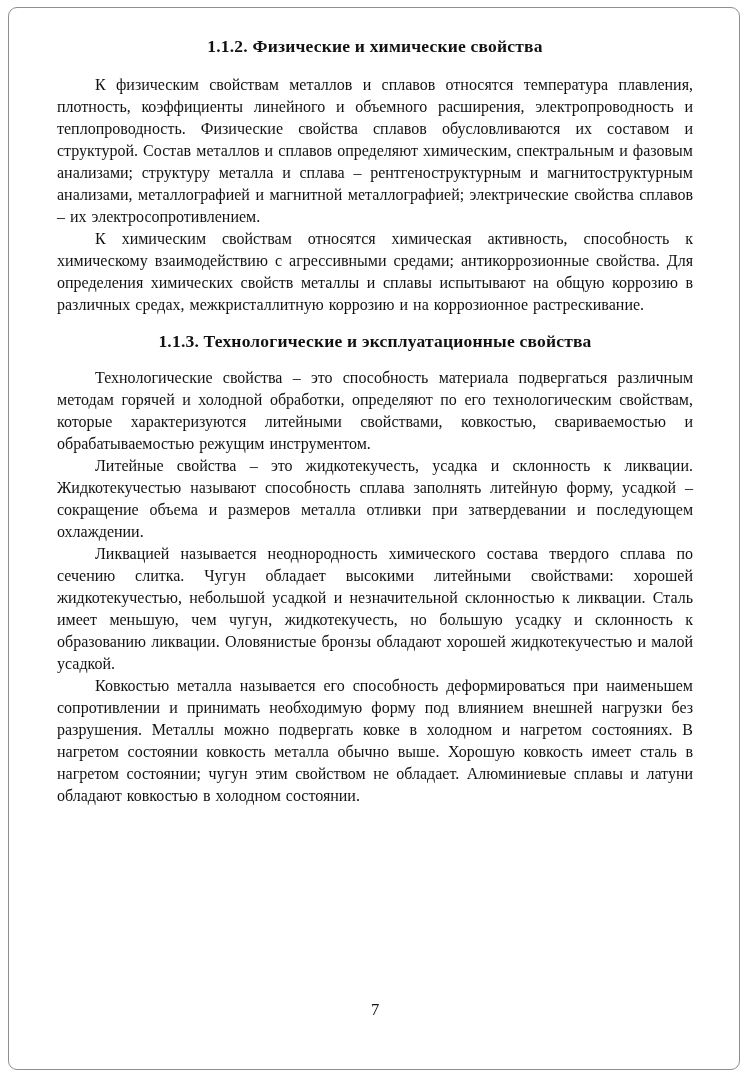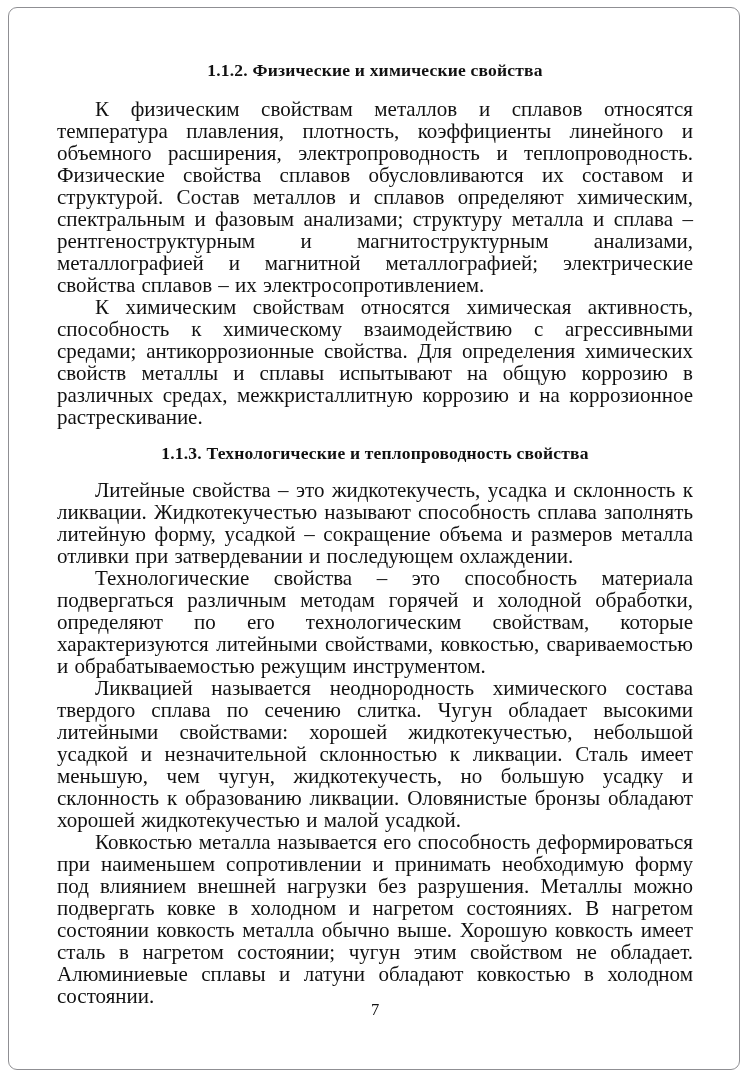--- a/index.html
+++ b/index.html
@@ -21,41 +21,41 @@
     left: 8px;
     width: 732px;
     height: 1063px;
     border: 1px solid #8f8f93;
     border-radius: 9px;
     box-sizing: border-box;
     pointer-events: none;
   }
   .content {
     position: absolute;
-    top: 60px;
+    top: 36px;
     left: 57px;
     width: 636px;
   }
   .heading {
     font-size: 17.5px;
     font-weight: bold;
     text-align: center;
     margin: 0;
     padding: 0;
     letter-spacing: 0.2px;
   }
   .heading.first {
     margin-bottom: 17px;
   }
   .heading.second {
     margin-top: 15px;
     margin-bottom: 15px;
   }
   .para {
-    font-size: 21px;
+    font-size: 16px;
     line-height: 22px;
     text-align: justify;
     text-indent: 38px;
     margin: 0;
     padding: 0;
     word-spacing: 1px;
   }
   .page-number {
     position: absolute;
     top: 1000px;
@@ -71,25 +71,25 @@
 <div class="scan-frame"></div>
 
 <div class="content">
 
   <h2 class="heading first">1.1.2. Физические и химические свойства</h2>
 
   <p class="para">К физическим свойствам металлов и сплавов относятся температура плавления, плотность, коэффициенты линейного и объемного расширения, электропроводность и теплопроводность. Физические свойства сплавов обусловливаются их составом и структурой. Состав металлов и сплавов определяют химическим, спектральным и фазовым анализами; структуру металла и сплава – рентгеноструктурным и магнитоструктурным анализами, металлографией и магнитной металлографией; электрические свойства сплавов – их электросопротивлением.</p>
 
   <p class="para">К химическим свойствам относятся химическая активность, способность к химическому взаимодействию с агрессивными средами; антикоррозионные свойства. Для определения химических свойств металлы и сплавы испытывают на общую коррозию в различных средах, межкристаллитную коррозию и на коррозионное растрескивание.</p>
 
-  <h2 class="heading second">1.1.3. Технологические и теплопроводность свойства</h2>
+  <h2 class="heading second">1.1.3. Технологические и эксплуатационные свойства</h2>
+
+  <p class="para">Технологические свойства – это способность материала подвергаться различным методам горячей и холодной обработки, определяют по его технологическим свойствам, которые характеризуются литейными свойствами, ковкостью, свариваемостью и обрабатываемостью режущим инструментом.</p>
 
   <p class="para">Литейные свойства – это жидкотекучесть, усадка и склонность к ликвации. Жидкотекучестью называют способность сплава заполнять литейную форму, усадкой – сокращение объема и размеров металла отливки при затвердевании и последующем охлаждении.</p>
-
-  <p class="para">Технологические свойства – это способность материала подвергаться различным методам горячей и холодной обработки, определяют по его технологическим свойствам, которые характеризуются литейными свойствами, ковкостью, свариваемостью и обрабатываемостью режущим инструментом.</p>
 
   <p class="para">Ликвацией называется неоднородность химического состава твердого сплава по сечению слитка. Чугун обладает высокими литейными свойствами: хорошей жидкотекучестью, небольшой усадкой и незначительной склонностью к ликвации. Сталь имеет меньшую, чем чугун, жидкотекучесть, но большую усадку и склонность к образованию ликвации. Оловянистые бронзы обладают хорошей жидкотекучестью и малой усадкой.</p>
 
   <p class="para">Ковкостью металла называется его способность деформироваться при наименьшем сопротивлении и принимать необходимую форму под влиянием внешней нагрузки без разрушения. Металлы можно подвергать ковке в холодном и нагретом состояниях. В нагретом состоянии ковкость металла обычно выше. Хорошую ковкость имеет сталь в нагретом состоянии; чугун этим свойством не обладает. Алюминиевые сплавы и латуни обладают ковкостью в холодном состоянии.</p>
 
 
 </div>
 
 <div class="page-number">7</div>
 

